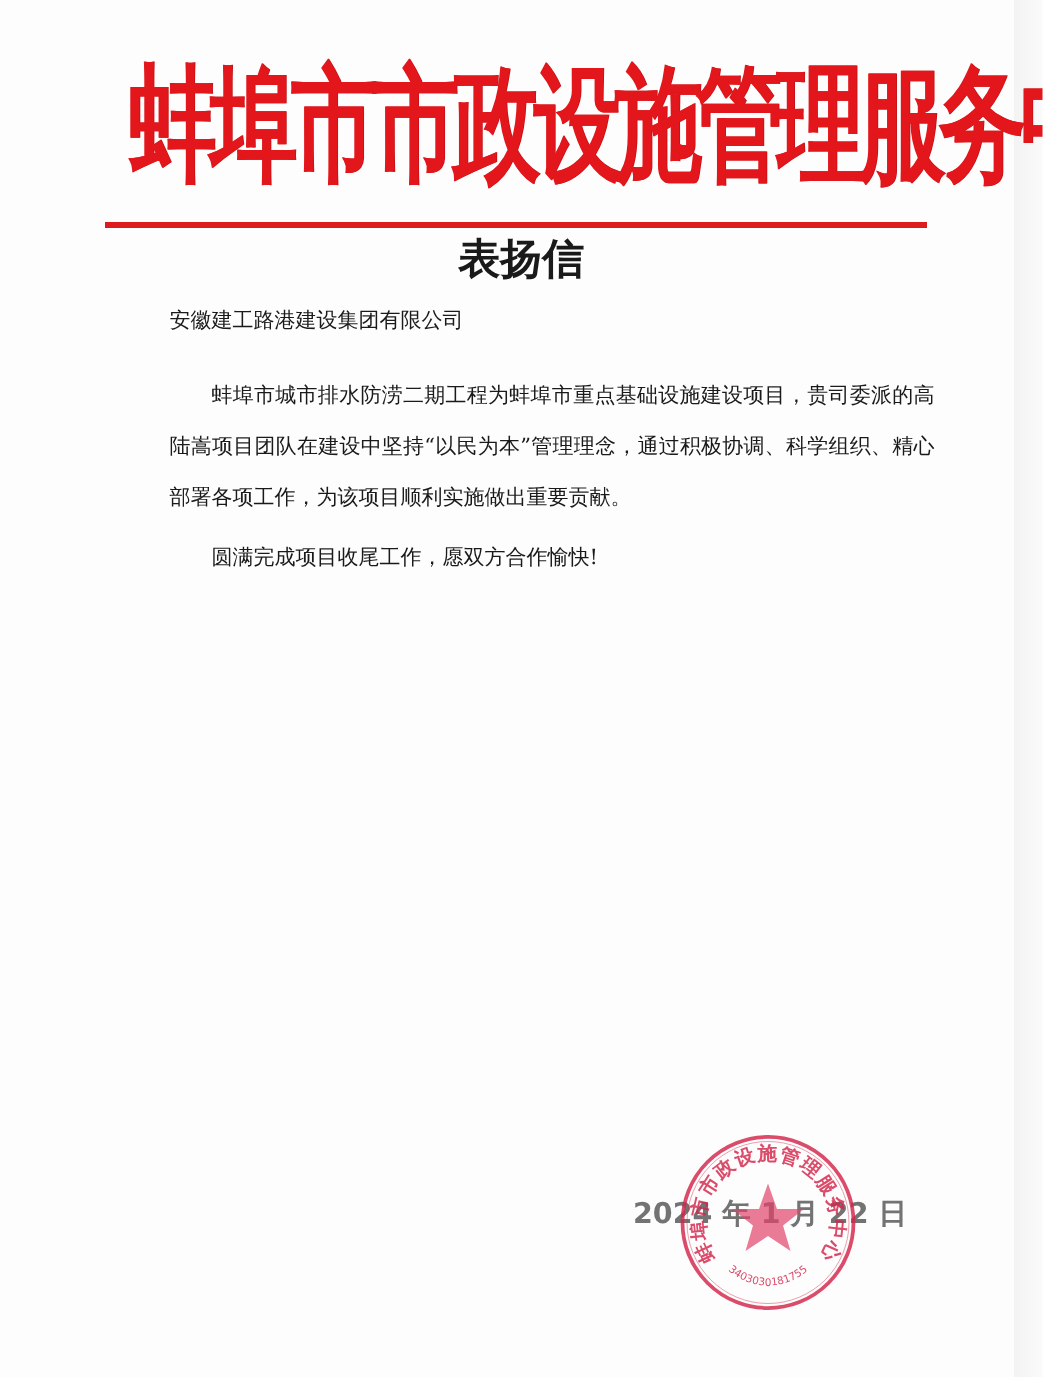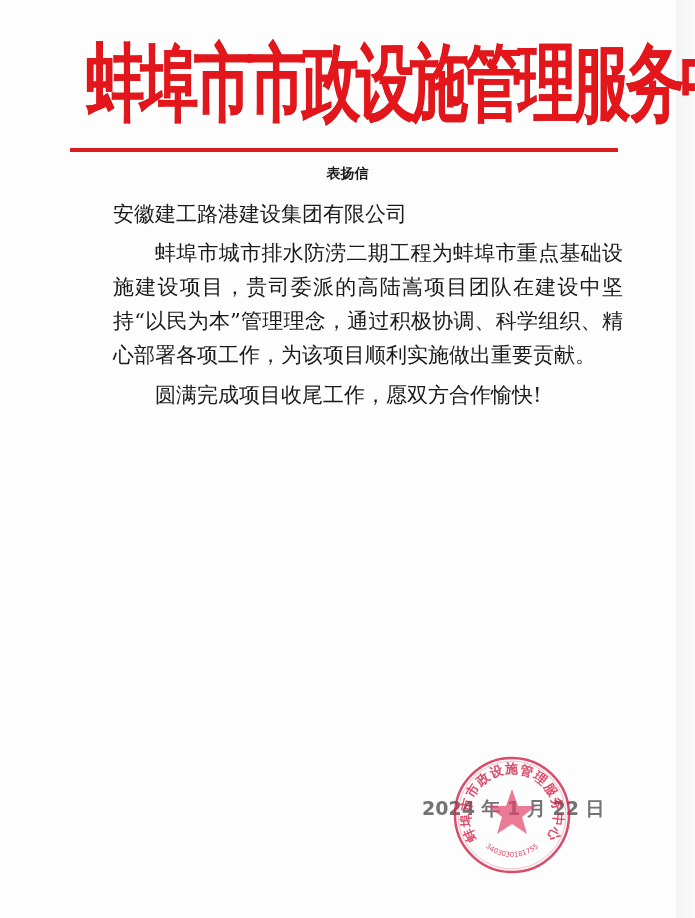--- a/index.html
+++ b/index.html
@@ -23,30 +23,30 @@
     text-shadow: 0.5px 0 0 #c01016;
   }
   .red-rule {
     position: absolute; left: 70px; top: 148px; width: 548px; height: 4px;
     background: #dd1c1f;
   }
   .doc-title {
     position: absolute; left: 0; width: 695px; top: 158px;
     text-align: center;
     font-family: "DejaVu Sans", "Liberation Sans", sans-serif;
-    font-size: 14px; font-weight: bold; color: #1a1a1a; line-height: 30px;
+    font-size: 28px; font-weight: bold; color: #1a1a1a; line-height: 30px;
   }
   .body-text {
     position: absolute; left: 113px; top: 197px; width: 510px;
-    font-size: 21px; line-height: 34px;
+    font-size: 14px; line-height: 34px;
   }
   .addressee { margin: 0; white-space: nowrap; }
   .para { margin: 0; text-indent: 2em; text-align: justify; }
   .para + .para { margin-top: 6px; }
-  .addressee + .para { margin-top: 5px; }
+  .addressee + .para { margin-top: 16px; }
   .date-line {
     position: absolute; left: 422px; top: 796px;
     font-family: "DejaVu Sans", "Liberation Sans", sans-serif;
     font-size: 19px; font-weight: bold; color: #737373; white-space: nowrap;
     z-index: 1;
   }
   .stamp {
     position: absolute; left: 452px; top: 755px; width: 120px; height: 120px;
     z-index: 2; opacity: 0.82;
   }

